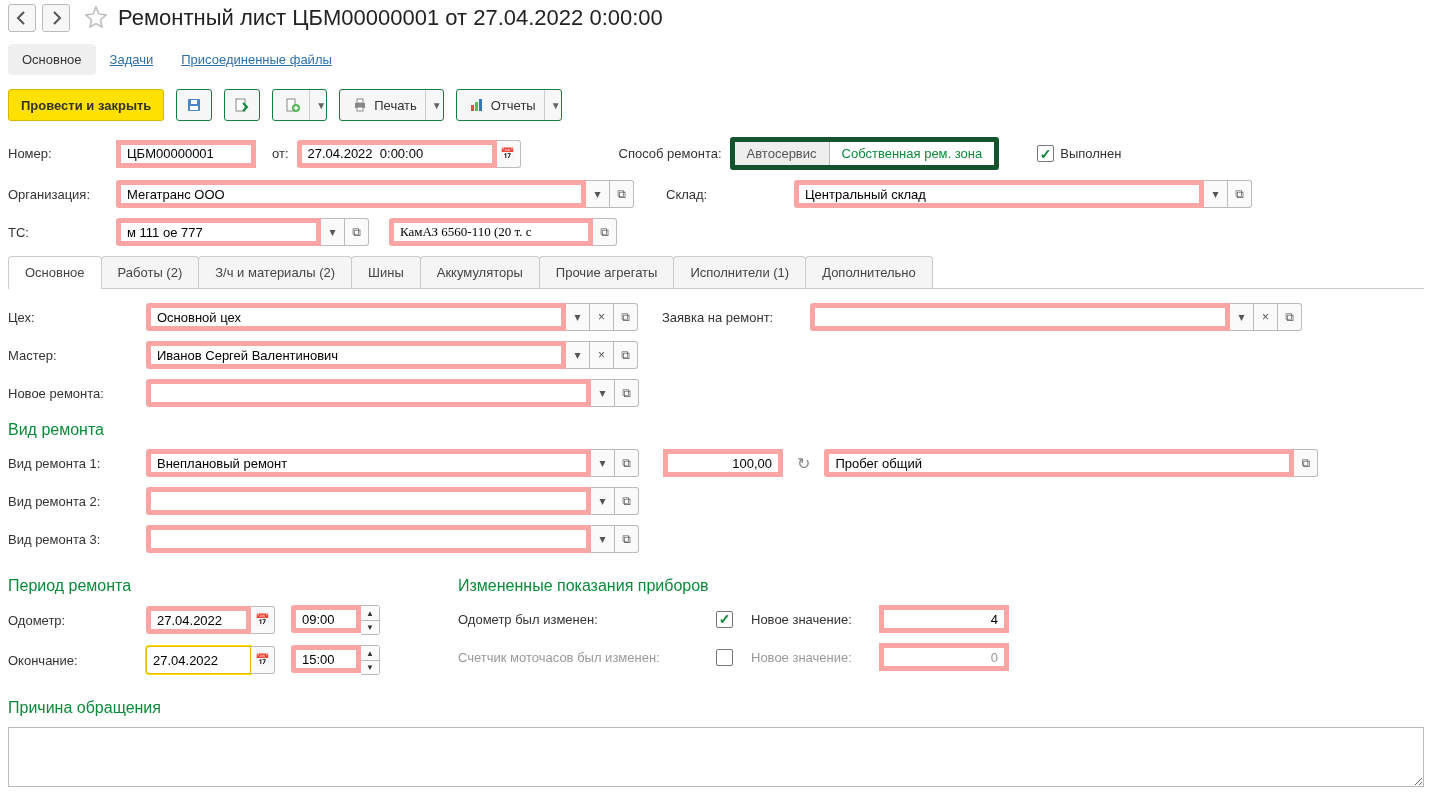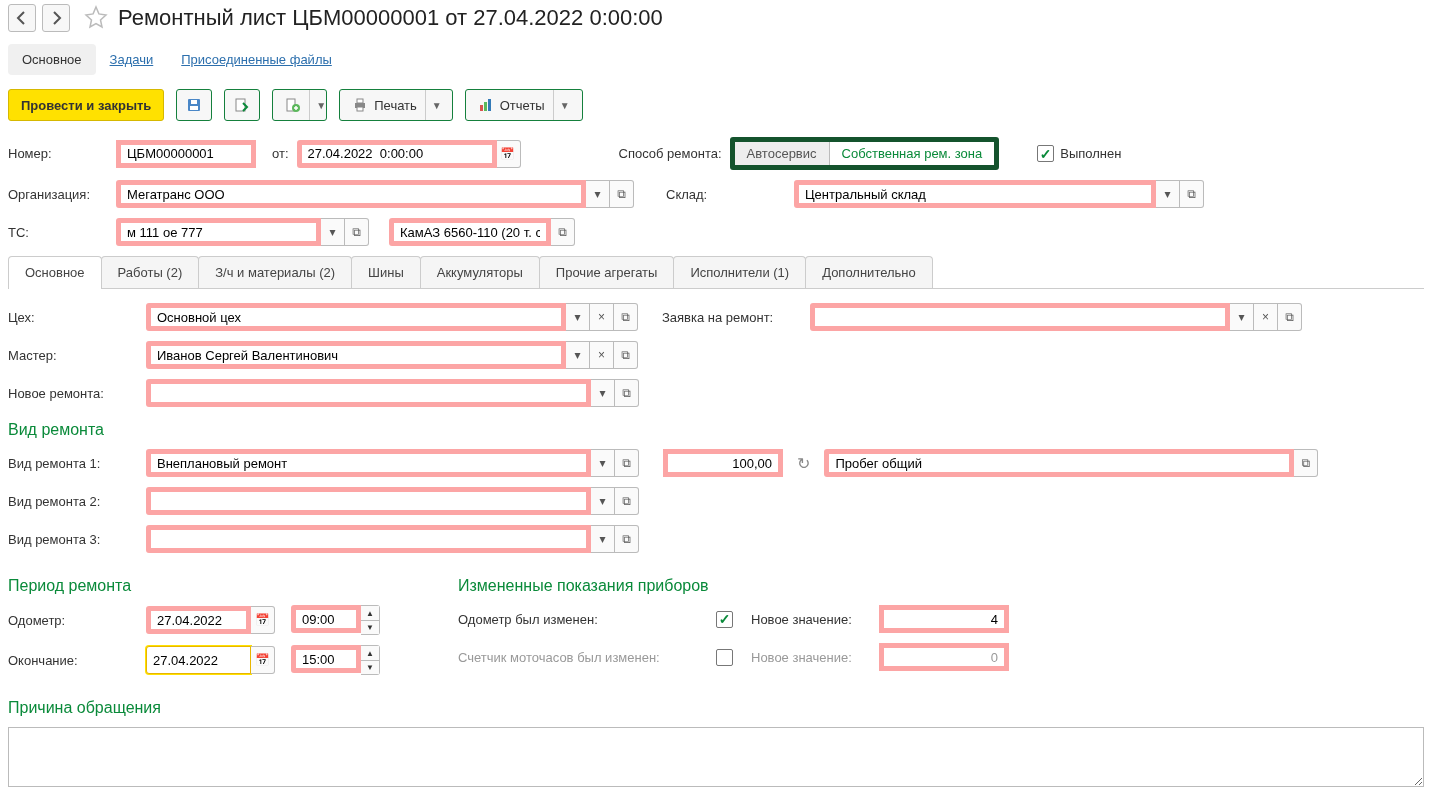--- a/index.html
+++ b/index.html
@@ -114,30 +114,30 @@
       </svg>
   </div>
   <div class="btn" style="padding-right:0;">
     <svg class="icon-svg" viewBox="0 0 16 16">
         <rect x="2" y="2" width="8" height="12" fill="#fff" stroke="#888"></rect>
         <circle cx="11" cy="11" r="4" fill="#5cb85c"></circle>
         <path d="M11 9v4M9 11h4" stroke="#fff" stroke-width="1.5"></path>
       </svg>
     <span class="dropdown-arrow">▼</span>
   </div>
-  <div class="btn" style="padding-right:10px;">
+  <div class="btn" style="padding-right:1px;">
     <svg class="icon-svg" viewBox="0 0 16 16">
         <rect x="3" y="6" width="10" height="5" fill="#888"></rect>
         <rect x="5" y="2" width="6" height="4" fill="#fff" stroke="#888"></rect>
         <rect x="5" y="10" width="6" height="4" fill="#fff" stroke="#888"></rect>
       </svg>
     <span>Печать</span>
     <span class="dropdown-arrow">▼</span>
   </div>
-  <div class="btn" style="padding-right:12px;">
+  <div class="btn" style="padding-right:0;">
     <svg class="icon-svg" viewBox="0 0 16 16">
         <rect x="2" y="8" width="3" height="6" fill="#d9534f"></rect>
         <rect x="6" y="5" width="3" height="9" fill="#5cb85c"></rect>
         <rect x="10" y="2" width="3" height="12" fill="#337ab7"></rect>
       </svg>
     <span>Отчеты</span>
     <span class="dropdown-arrow">▼</span>
   </div>
 </div>
 
@@ -164,36 +164,36 @@
 
 <div class="form-row">
   <span class="field-label" style="width:100px">Организация:</span>
   <div class="input-group">
     <input class="input" style="width: 470px;" value="Мегатранс ООО">
     <div class="addon">▾</div>
     <div class="addon">⧉</div>
   </div>
   <span class="field-label" style="margin-left:24px; width:120px">Склад:</span>
   <div class="input-group">
-    <input class="input" style="width: 362px;" value="Центральный склад">
+    <input class="input" style="width: 410px;" value="Центральный склад">
     <div class="addon">▾</div>
     <div class="addon">⧉</div>
   </div>
 </div>
 
 
 <div class="form-row">
   <span class="field-label" style="width:100px">ТС:</span>
   <div class="input-group">
     <input class="input" style="width: 205px;" value="м 111 ое 777">
     <div class="addon">▾</div>
     <div class="addon">⧉</div>
   </div>
   <div class="input-group" style="margin-left:12px">
-    <input class="input" style="width: 162px;" value="КамАЗ 6560-110 (20 т. с ">
+    <input class="input" style="width: 204px; font-family: Liberation Serif, serif;" value="КамАЗ 6560-110 (20 т. с ">
     <div class="addon">⧉</div>
   </div>
 </div>
 
 
 <div class="doc-tabs">
   <div class="doc-tab active">Основное</div>
   <div class="doc-tab">Работы (2)</div>
   <div class="doc-tab">З/ч и материалы (2)</div>
   <div class="doc-tab">Шины</div>

